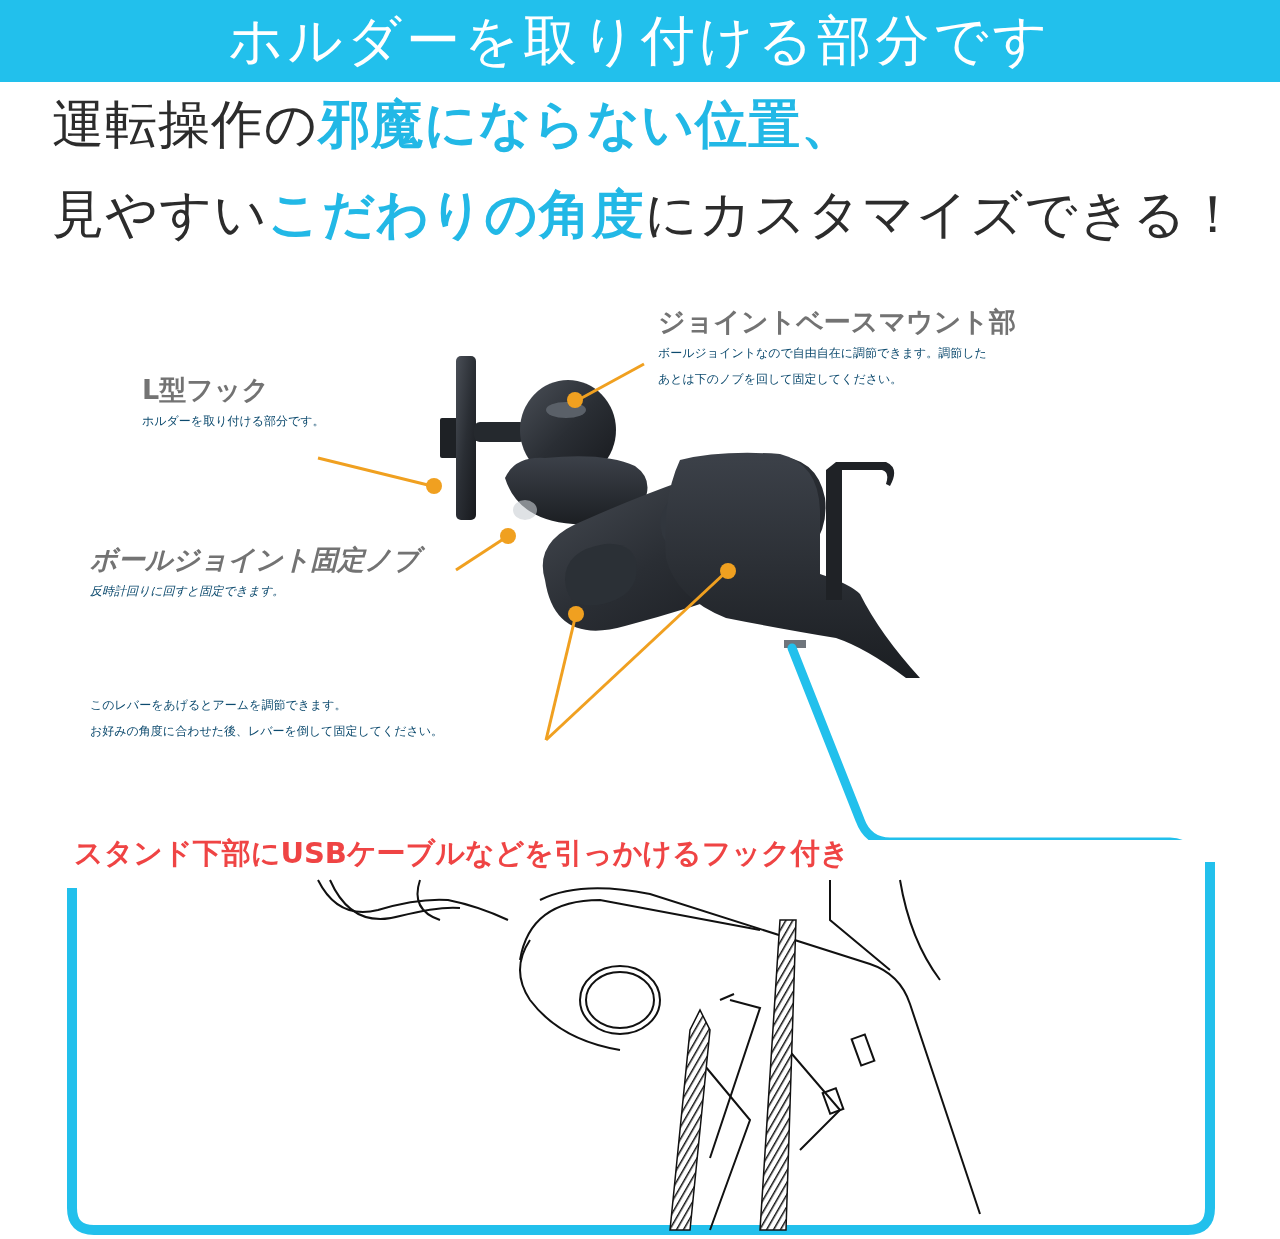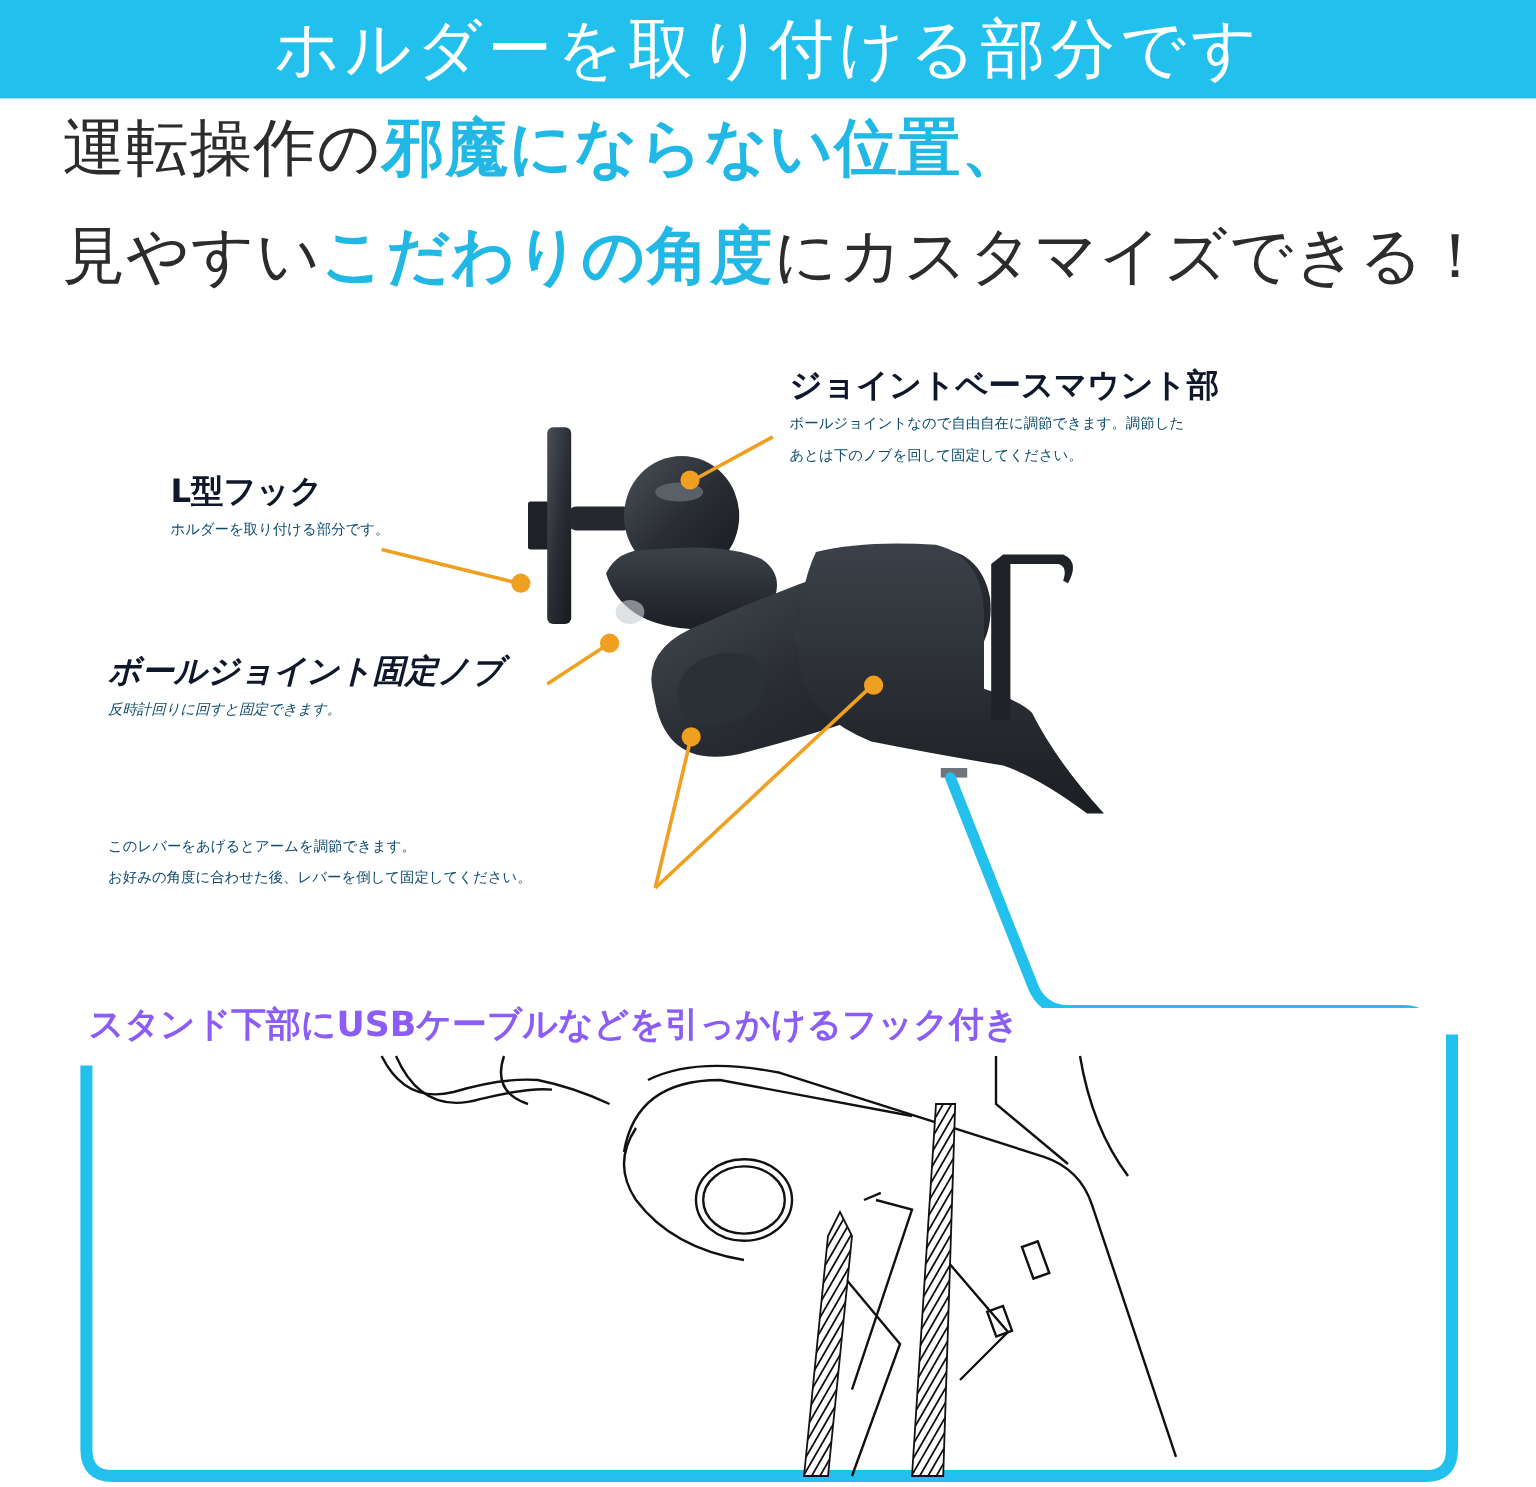--- a/index.html
+++ b/index.html
@@ -14,27 +14,27 @@
   .banner-title {
     color: #ffffff; font-size: 54px; font-weight: normal; letter-spacing: 4px;
   }
 
   .headline { position: absolute; left: 52px; font-size: 52px; line-height: 64px; color: #2c2c2c; letter-spacing: 1px; white-space: nowrap; }
   .headline.l1 { top: 92px; }
   .headline.l2 { top: 182px; }
   .hl { color: #22b8e6; font-weight: bold; }
 
   .callout { position: absolute; }
-  .callout-title { font-size: 27px; font-weight: bold; color: #0f172a; line-height: 36px; white-space: nowrap; }
+  .callout-title { font-size: 27px; font-weight: bold; color: #737373; line-height: 36px; white-space: nowrap; }
   .callout-desc { font-size: 12px; color: #0c4a6e; line-height: 26px; white-space: nowrap; }
 
   .product-svg { position: absolute; left: 0; top: 280px; width: 1280px; height: 560px; }
 
   .usb-title {
-    position: absolute; left: 70px; top: 832px; font-size: 29px; font-weight: bold; color: #8b5cf6;
+    position: absolute; left: 70px; top: 832px; font-size: 29px; font-weight: bold; color: #ef4444;
     background: #fff; padding: 0 8px 0 4px; white-space: nowrap; line-height: 42px;
   }
 
   .drawing-svg { position: absolute; left: 0; top: 840px; width: 1280px; height: 399px; }
 </style>
 </head>
 <body>
 
 <div class="banner">
   <span class="banner-title">ホルダーを取り付ける部分です</span>
@@ -98,21 +98,21 @@
 
   <path d="M792 648 L860 820 q8 22 30 22 L1170 842 q20 0 20 20" stroke="#22c0ec" stroke-width="9" fill="none" stroke-linecap="round" stroke-linejoin="round"></path>
 </svg>
 
 <div class="callout" style="left:658px; top:304px;">
   <div class="callout-title">ジョイントベースマウント部</div>
   <div class="callout-desc">ボールジョイントなので自由自在に調節できます。調節した</div>
   <div class="callout-desc">あとは下のノブを回して固定してください。</div>
 </div>
 
-<div class="callout" style="left:142px; top:372px;margin-top:20px;">
+<div class="callout" style="left:142px; top:372px;">
   <div class="callout-title">L型フック</div>
   <div class="callout-desc">ホルダーを取り付ける部分です。</div>
 </div>
 
 <div class="callout" style="left:90px; top:542px;font-style:italic;">
   <div class="callout-title">ボールジョイント固定ノブ</div>
   <div class="callout-desc">反時計回りに回すと固定できます。</div>
 </div>
 
 <div class="callout" style="left:90px; top:692px;">

